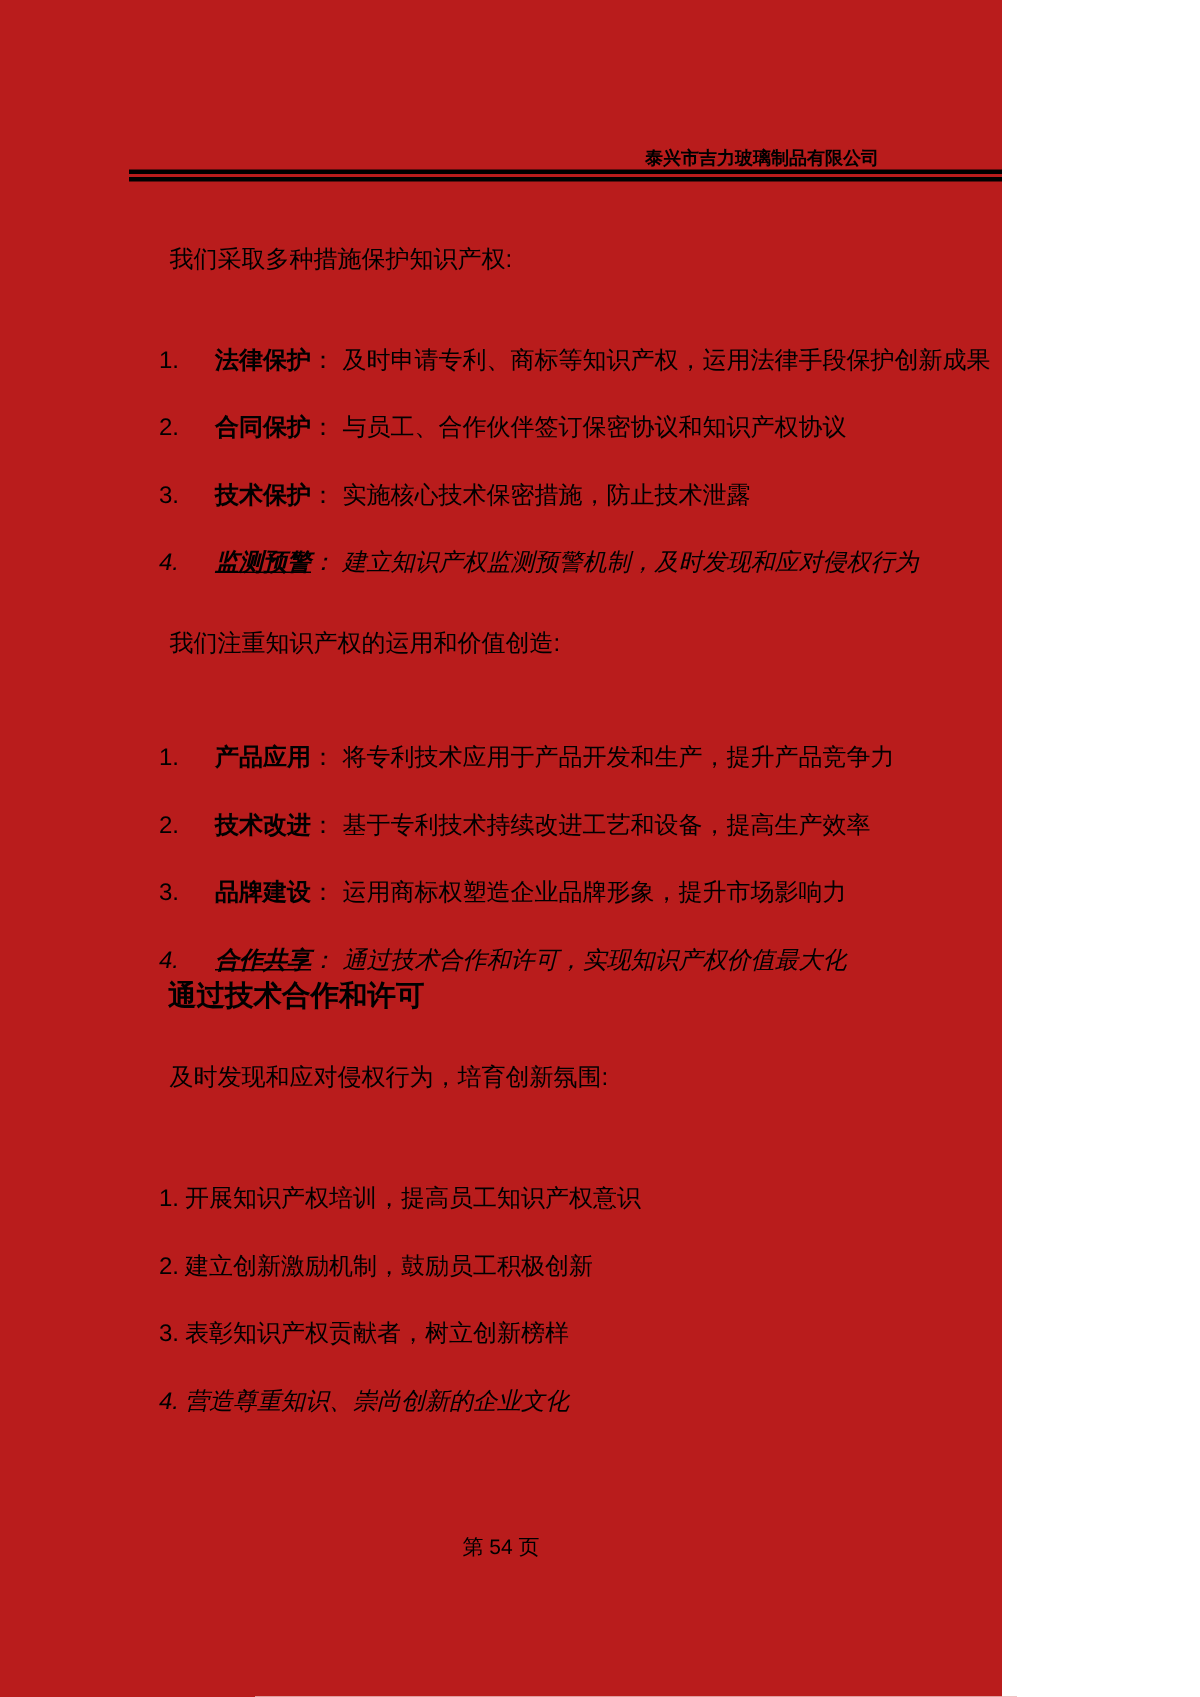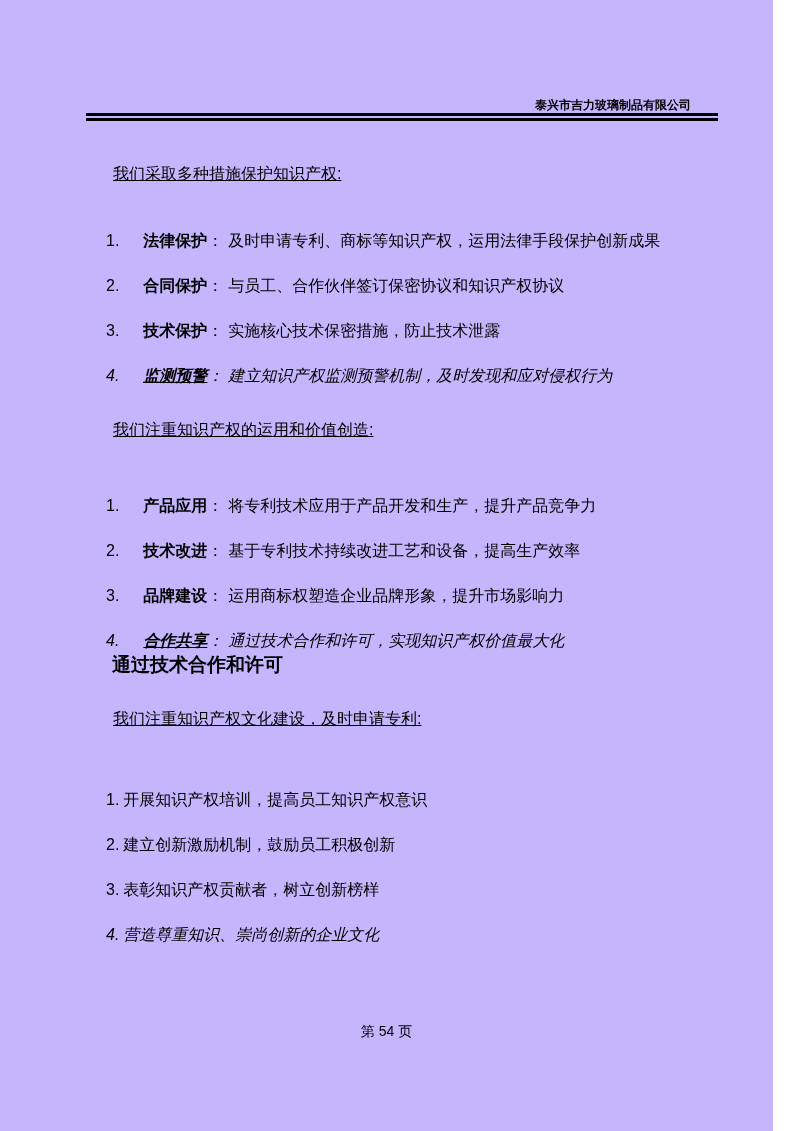--- a/index.html
+++ b/index.html
@@ -1,20 +1,20 @@
 <!DOCTYPE html>
 <html><head>
 <meta charset="utf-8">
 <style>
   html, body { margin: 0; padding: 0; background: #ffffff; }
   .page {
     position: relative;
-    width: 773px;
+    width: 668px;
     height: 1131px;
-    background: #c4b5fd;
+    background: #b91c1c;
     color: #000000;
     font-family: "Liberation Sans", sans-serif;
     overflow: hidden;
   }
   
   .company {
     padding-top: 97px;
     padding-right: 82px;
     text-align: right;
     font-size: 12px;
@@ -28,21 +28,20 @@
     height: 2px;
     border-top: 3px solid #000;
     border-bottom: 3px solid #000;
     box-sizing: content-box;
   }
   
   .intro {
     margin: 0 0 0 113px;
     font-size: 16px;
     line-height: 22px;
-    text-decoration: underline;
   }
   .intro-1 { margin-top: 42px; }
   .intro-2 { margin-top: 32px; }
   .intro-3 { margin-top: 30px; }
 
   .list { margin-left: 106px; }
   .list-1 { margin-top: 45px; }
   .list-2 { margin-top: 54px; }
   .list-3 { margin-top: 59px; }
 
@@ -120,21 +119,21 @@
       <div class="item">
         <span class="num">3.</span><span class="label">品牌建设</span><span class="colon">：</span><span>运用商标权塑造企业品牌形象，提升市场影响力</span>
       </div>
       <div class="item">
         <span class="num">4.</span><span class="label u">合作共享</span><span class="colon">：</span><span>通过技术合作和许可，实现知识产权价值最大化</span>
       </div>
     </div>
 
     <h2 class="section-heading h-2">通过技术合作和许可</h2>
 
-    <p class="intro intro-3">我们注重知识产权文化建设，及时申请专利:</p>
+    <p class="intro intro-3">及时发现和应对侵权行为，培育创新氛围:</p>
 
     <div class="list list-3">
       <div class="item">
         <span class="num">1.</span><span>开展知识产权培训，提高员工知识产权意识</span>
       </div>
       <div class="item">
         <span class="num">2.</span><span>建立创新激励机制，鼓励员工积极创新</span>
       </div>
       <div class="item">
         <span class="num">3.</span><span>表彰知识产权贡献者，树立创新榜样</span>

